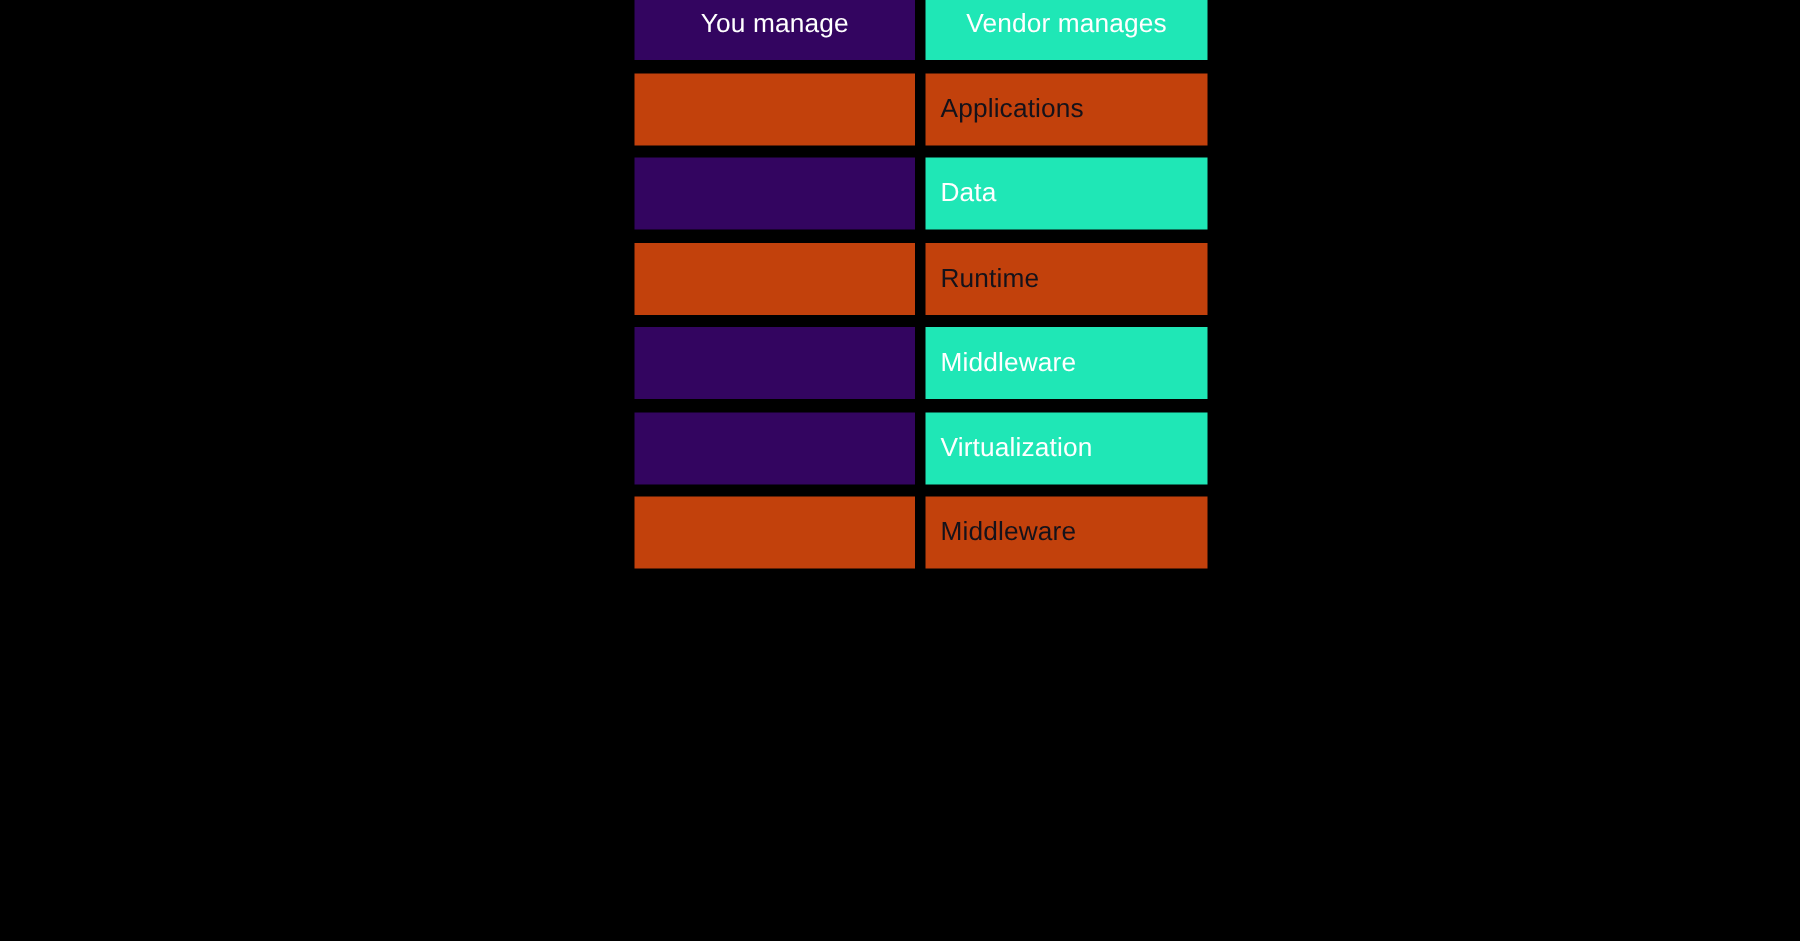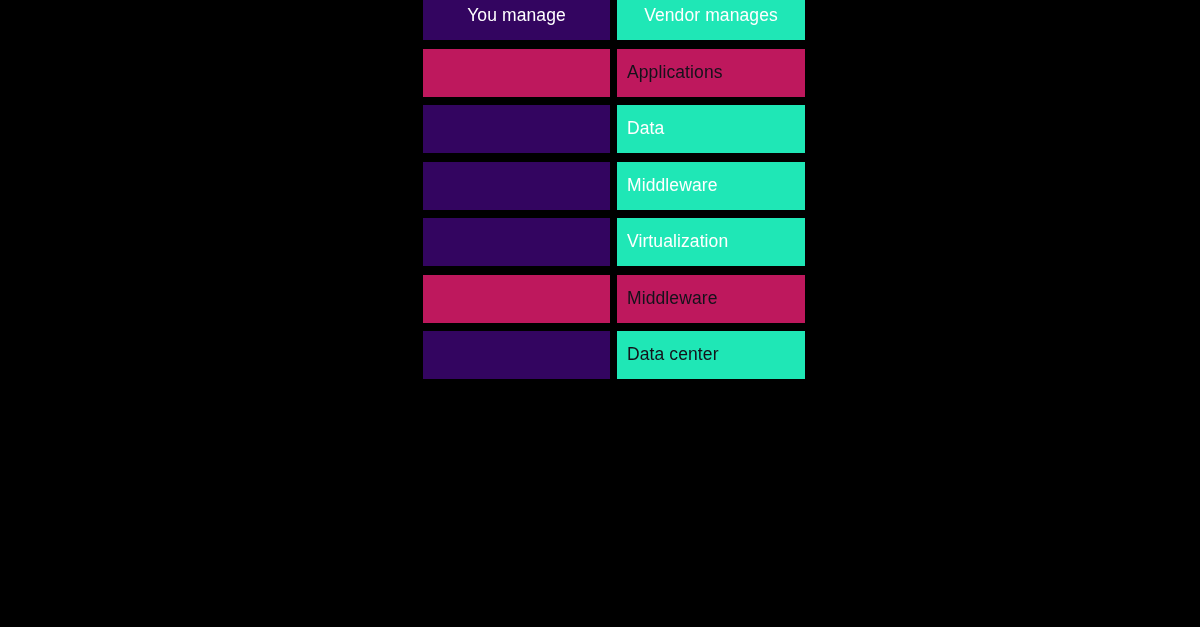--- a/index.html
+++ b/index.html
@@ -61,21 +61,21 @@
   
   .cell.right {
     width: 188px;
     justify-content: flex-start;
     padding-left: 10px;
   }
 
   
   .fill-purple { background: #330560; }
   .fill-teal   { background: #1FE7B6; }
-  .fill-white  { background: #be185d; }
+  .fill-white  { background: #c2410c; }
 
   
   .txt-white { color: #FFFFFF; }
   .txt-dark  { color: #14121A; }
   .txt-none  { color: transparent; }
 
   
   .row.header .cell.right {
     justify-content: center;
     padding-left: 0;
@@ -107,20 +107,28 @@
 
     <div class="row">
       <div class="cell left fill-purple txt-none">
         <span></span>
       </div>
       <div class="cell right fill-teal txt-white">
         <span>Data</span>
       </div>
     </div>
 
+    <div class="row">
+      <div class="cell left fill-white txt-none">
+        <span></span>
+      </div>
+      <div class="cell right fill-white txt-dark">
+        <span>Runtime</span>
+      </div>
+    </div>
 
     <div class="row">
       <div class="cell left fill-purple txt-none">
         <span></span>
       </div>
       <div class="cell right fill-teal txt-white">
         <span>Middleware</span>
       </div>
     </div>
 
@@ -138,23 +146,15 @@
 
     <div class="row">
       <div class="cell left fill-white txt-none">
         <span></span>
       </div>
       <div class="cell right fill-white txt-dark">
         <span>Middleware</span>
       </div>
     </div>
 
-    <div class="row">
-      <div class="cell left fill-purple txt-none">
-        <span></span>
-      </div>
-      <div class="cell right fill-teal txt-dark">
-        <span>Data center</span>
-      </div>
-    </div>
 
   </div>
 </div>
 
 </body></html>

